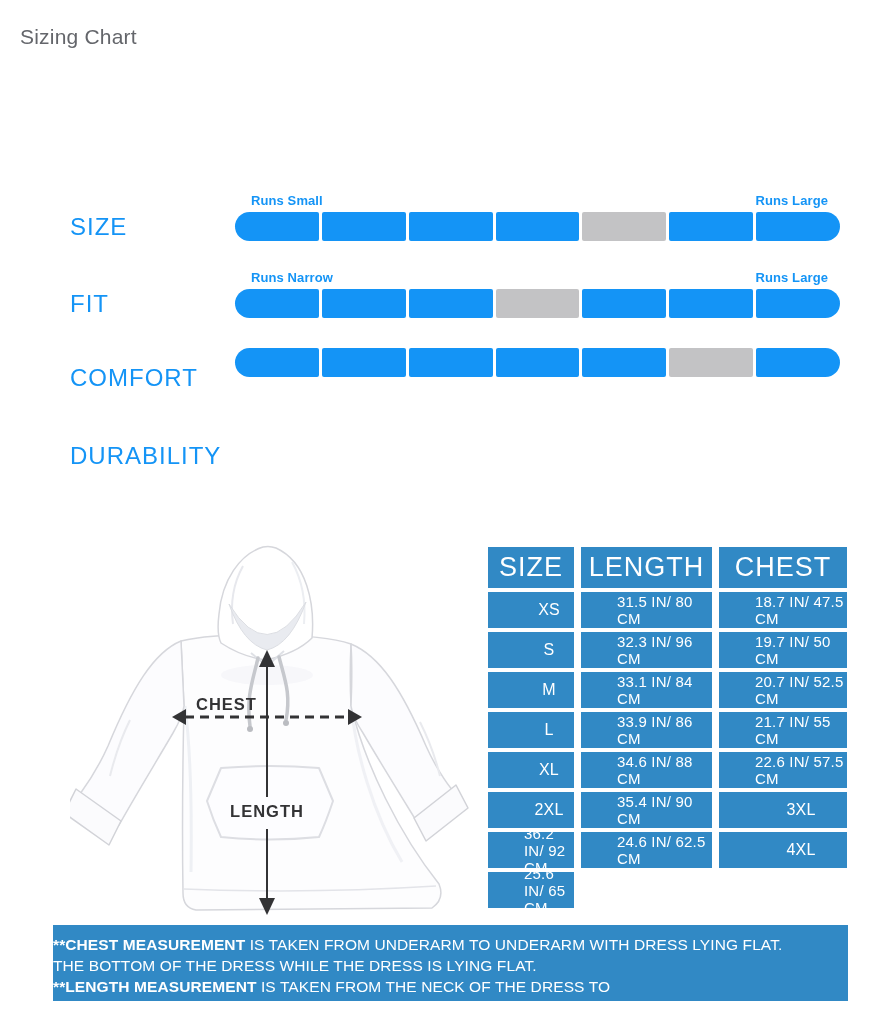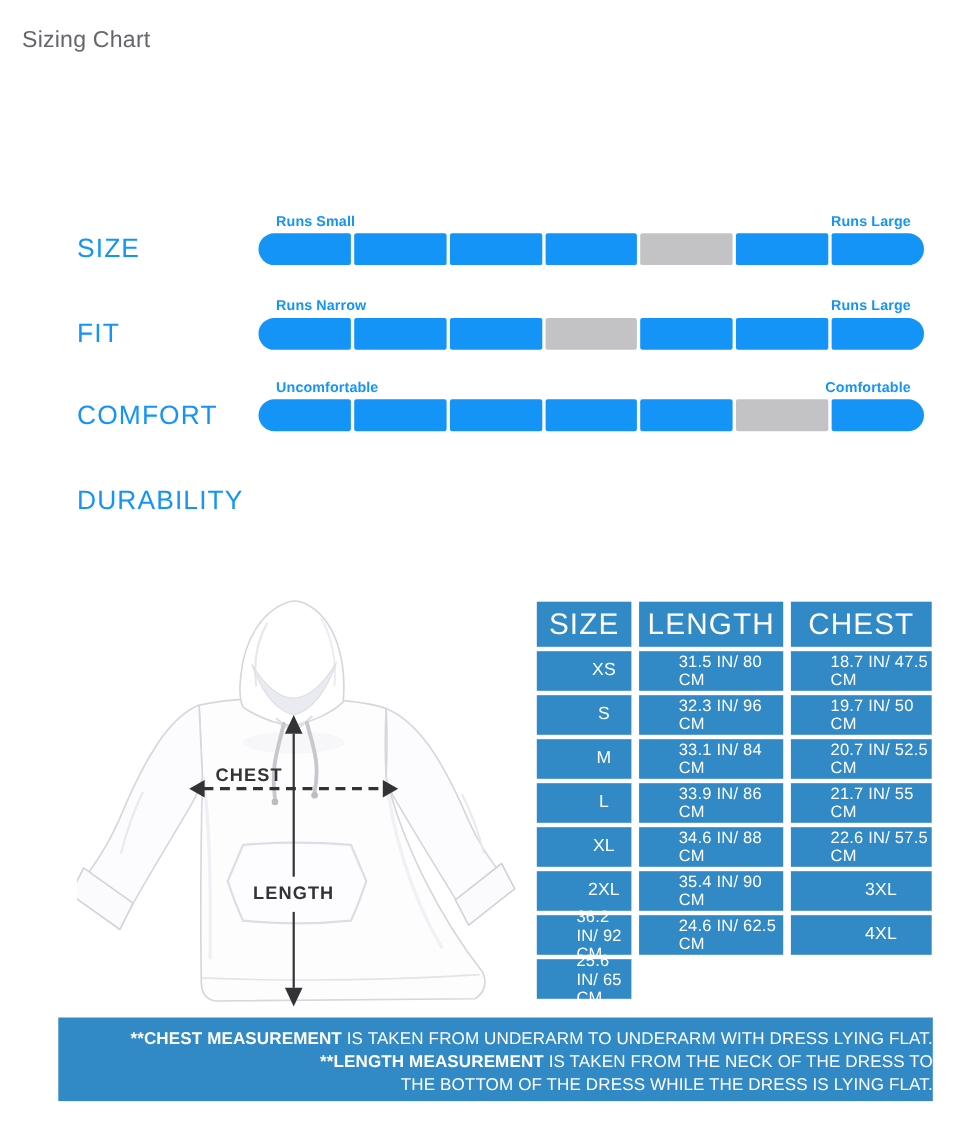--- a/index.html
+++ b/index.html
@@ -46,21 +46,21 @@
   }
   .td{
     height:36px;background:var(--table-blue);color:#fff;
     display:flex;align-items:center;justify-content:center;
     font-size:15px;letter-spacing:0.2px;padding-left:36px;
   }
   .td.size-col{font-size:16px;}
   
   .footnote{
     position:absolute;left:53px;top:925px;width:795px;height:76px;box-sizing:border-box;
-    background:var(--table-blue);color:#fff;text-align:right;
+    background:var(--table-blue);color:#fff;text-align:left;
     font-size:15.5px;line-height:21px;padding-top:9px;letter-spacing:0.1px;
   }
 </style>
 </head>
 <body>
 
 <div id="screen">
 
   <div class="page-title">Sizing Chart</div>
 
@@ -97,24 +97,20 @@
             <div class="bar-segment gray"></div>
             <div class="bar-segment"></div>
             <div class="bar-segment"></div>
             <div class="bar-segment"></div>
           </div>
         </div>
       </div>
       <div class="bar-row" style="top: 344px;">
         <div class="bar-side-label">COMFORT</div>
         <div class="bar-area">
-          <div class="bar-endlabels">
-            <span>Uncomfortable</span>
-            <span>Comfortable</span>
-          </div>
           <div class="bar-track">
             <div class="bar-segment"></div>
             <div class="bar-segment"></div>
             <div class="bar-segment"></div>
             <div class="bar-segment"></div>
             <div class="bar-segment"></div>
             <div class="bar-segment gray"></div>
             <div class="bar-segment"></div>
           </div>
         </div>
@@ -199,17 +195,17 @@
       <div class="td">35.4 IN/ 90 CM</div>
       <div class="td size-col">3XL</div>
       <div class="td">36.2 IN/ 92 CM</div>
       <div class="td">24.6 IN/ 62.5 CM</div>
       <div class="td size-col">4XL</div>
       <div class="td">25.6 IN/ 65 CM</div>
     </div>
 
   <div class="footnote">
     <div><b>**CHEST MEASUREMENT</b><span> IS TAKEN FROM UNDERARM TO UNDERARM WITH DRESS LYING FLAT.</span></div>
+    <div><span>THE BOTTOM OF THE DRESS WHILE THE DRESS IS LYING FLAT.</span></div>
     <div><b>**LENGTH MEASUREMENT</b><span> IS TAKEN FROM THE NECK OF THE DRESS TO</span></div>
-    <div><span>THE BOTTOM OF THE DRESS WHILE THE DRESS IS LYING FLAT.</span></div>
   </div>
 
 </div>
 
 </body></html>

